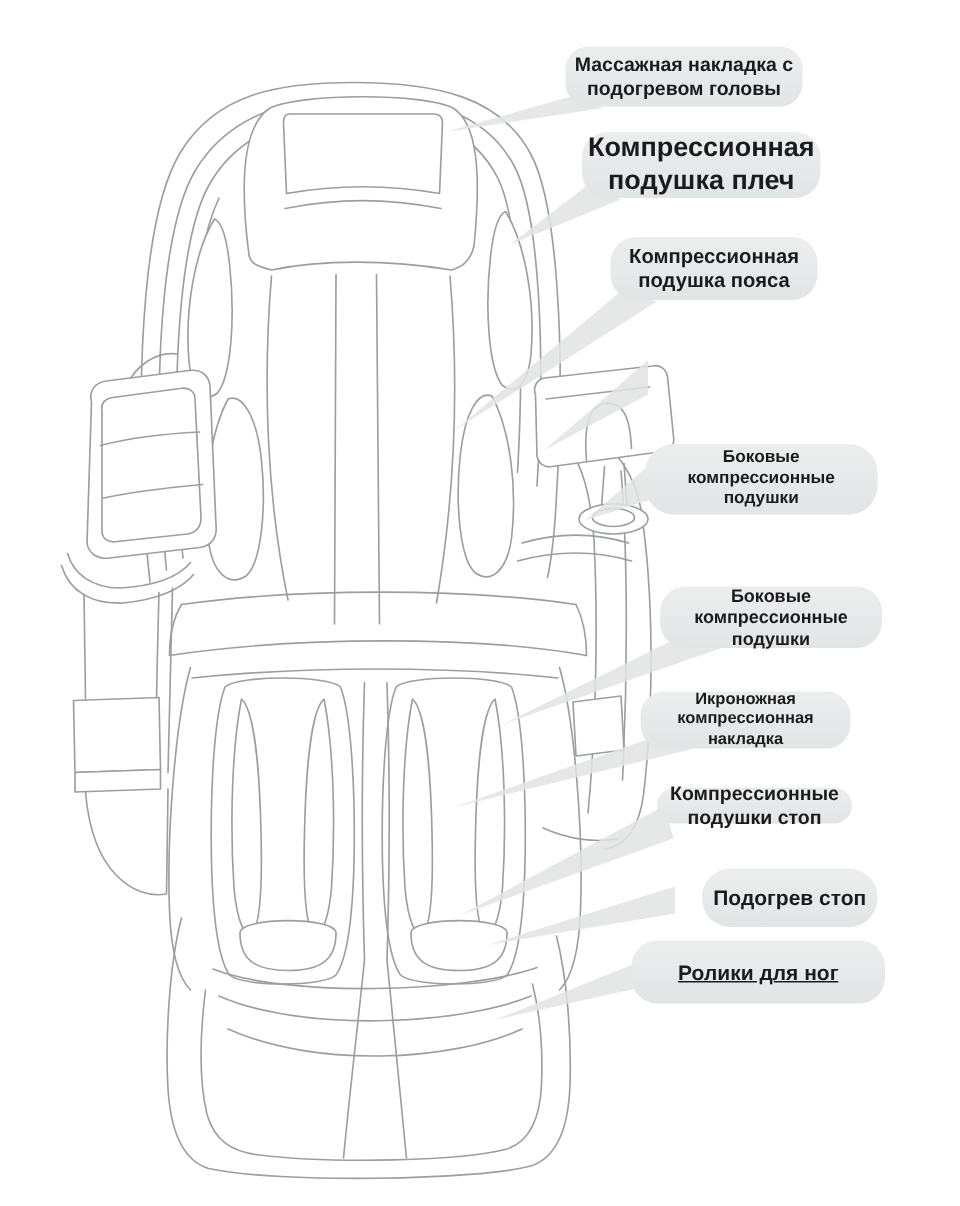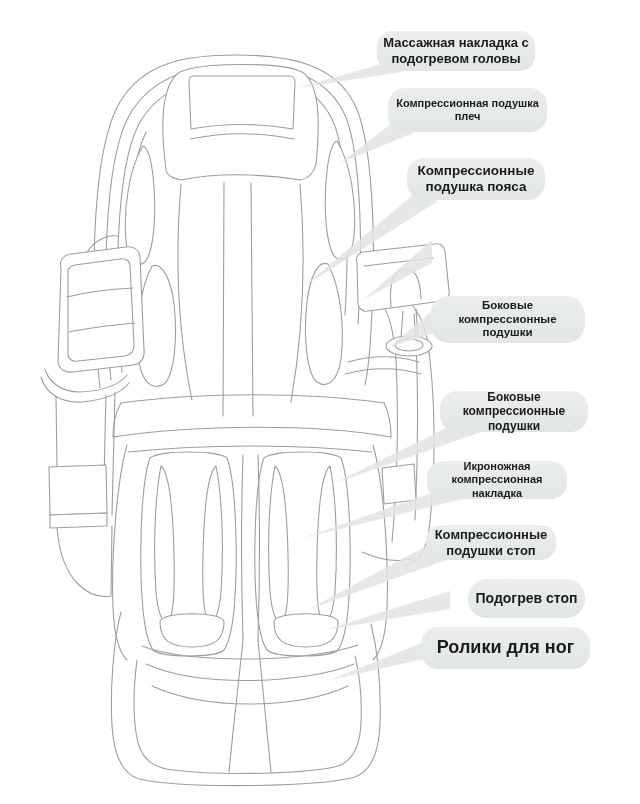--- a/index.html
+++ b/index.html
@@ -121,46 +121,46 @@
       <polygon points="443,537 449,559 307,610"></polygon>
       <polygon points="450,591 450,609 325,630"></polygon>
       <polygon points="429,640 433,657 330,680"></polygon>
     </g>
   </svg>
 
   <div class="callout" style="left:377px;top:31px;width:158px;height:40px;border-radius:15px;font-size:13px;">
     <span>Массажная накладка с подогревом головы</span>
   </div>
 
-  <div class="callout" style="left:388px;top:88px;width:159px;height:44px;border-radius:17px;font-size:11px;">
+  <div class="callout" style="left:388px;top:88px;width:159px;height:44px;border-radius:17px;font-size:18px;">
     <span>Компрессионная подушка плеч</span>
   </div>
 
   <div class="callout" style="left:407px;top:158px;width:138px;height:42px;border-radius:17px;font-size:13.5px;padding:2px 1px;">
-    <span>Компрессионные подушка пояса</span>
+    <span>Компрессионная подушка пояса</span>
   </div>
 
 
   <div class="callout" style="left:430px;top:296px;width:155px;height:47px;border-radius:19px;font-size:11.5px;">
     <span>Боковые компрессионные подушки</span>
   </div>
 
   <div class="callout" style="left:440px;top:391px;width:148px;height:41px;border-radius:17px;font-size:12px;">
     <span>Боковые компрессионные подушки</span>
   </div>
 
   <div class="callout" style="left:427px;top:461px;width:140px;height:38px;border-radius:16px;font-size:11px;">
     <span>Икроножная компрессионная накладка</span>
   </div>
 
-  <div class="callout" style="left:426px;top:525px;width:130px;height:35px;border-radius:15px;font-size:13px;padding:2px 1px;">
+  <div class="callout" style="left:438px;top:525px;width:130px;height:24px;border-radius:15px;font-size:13px;padding:2px 1px;">
     <span>Компрессионные подушки стоп</span>
   </div>
 
   <div class="callout" style="left:445px;top:579px;width:117px;height:39px;border-radius:19px;font-size:14px;margin-left:23px;">
     <span>Подогрев стоп</span>
   </div>
 
-  <div class="callout" style="left:421px;top:627px;width:169px;height:42px;border-radius:17px;font-size:18px;">
+  <div class="callout" style="left:421px;top:627px;width:169px;height:42px;border-radius:17px;font-size:14px;text-decoration:underline;">
     <span>Ролики для ног</span>
   </div>
 
 </div>
 
 </body></html>

